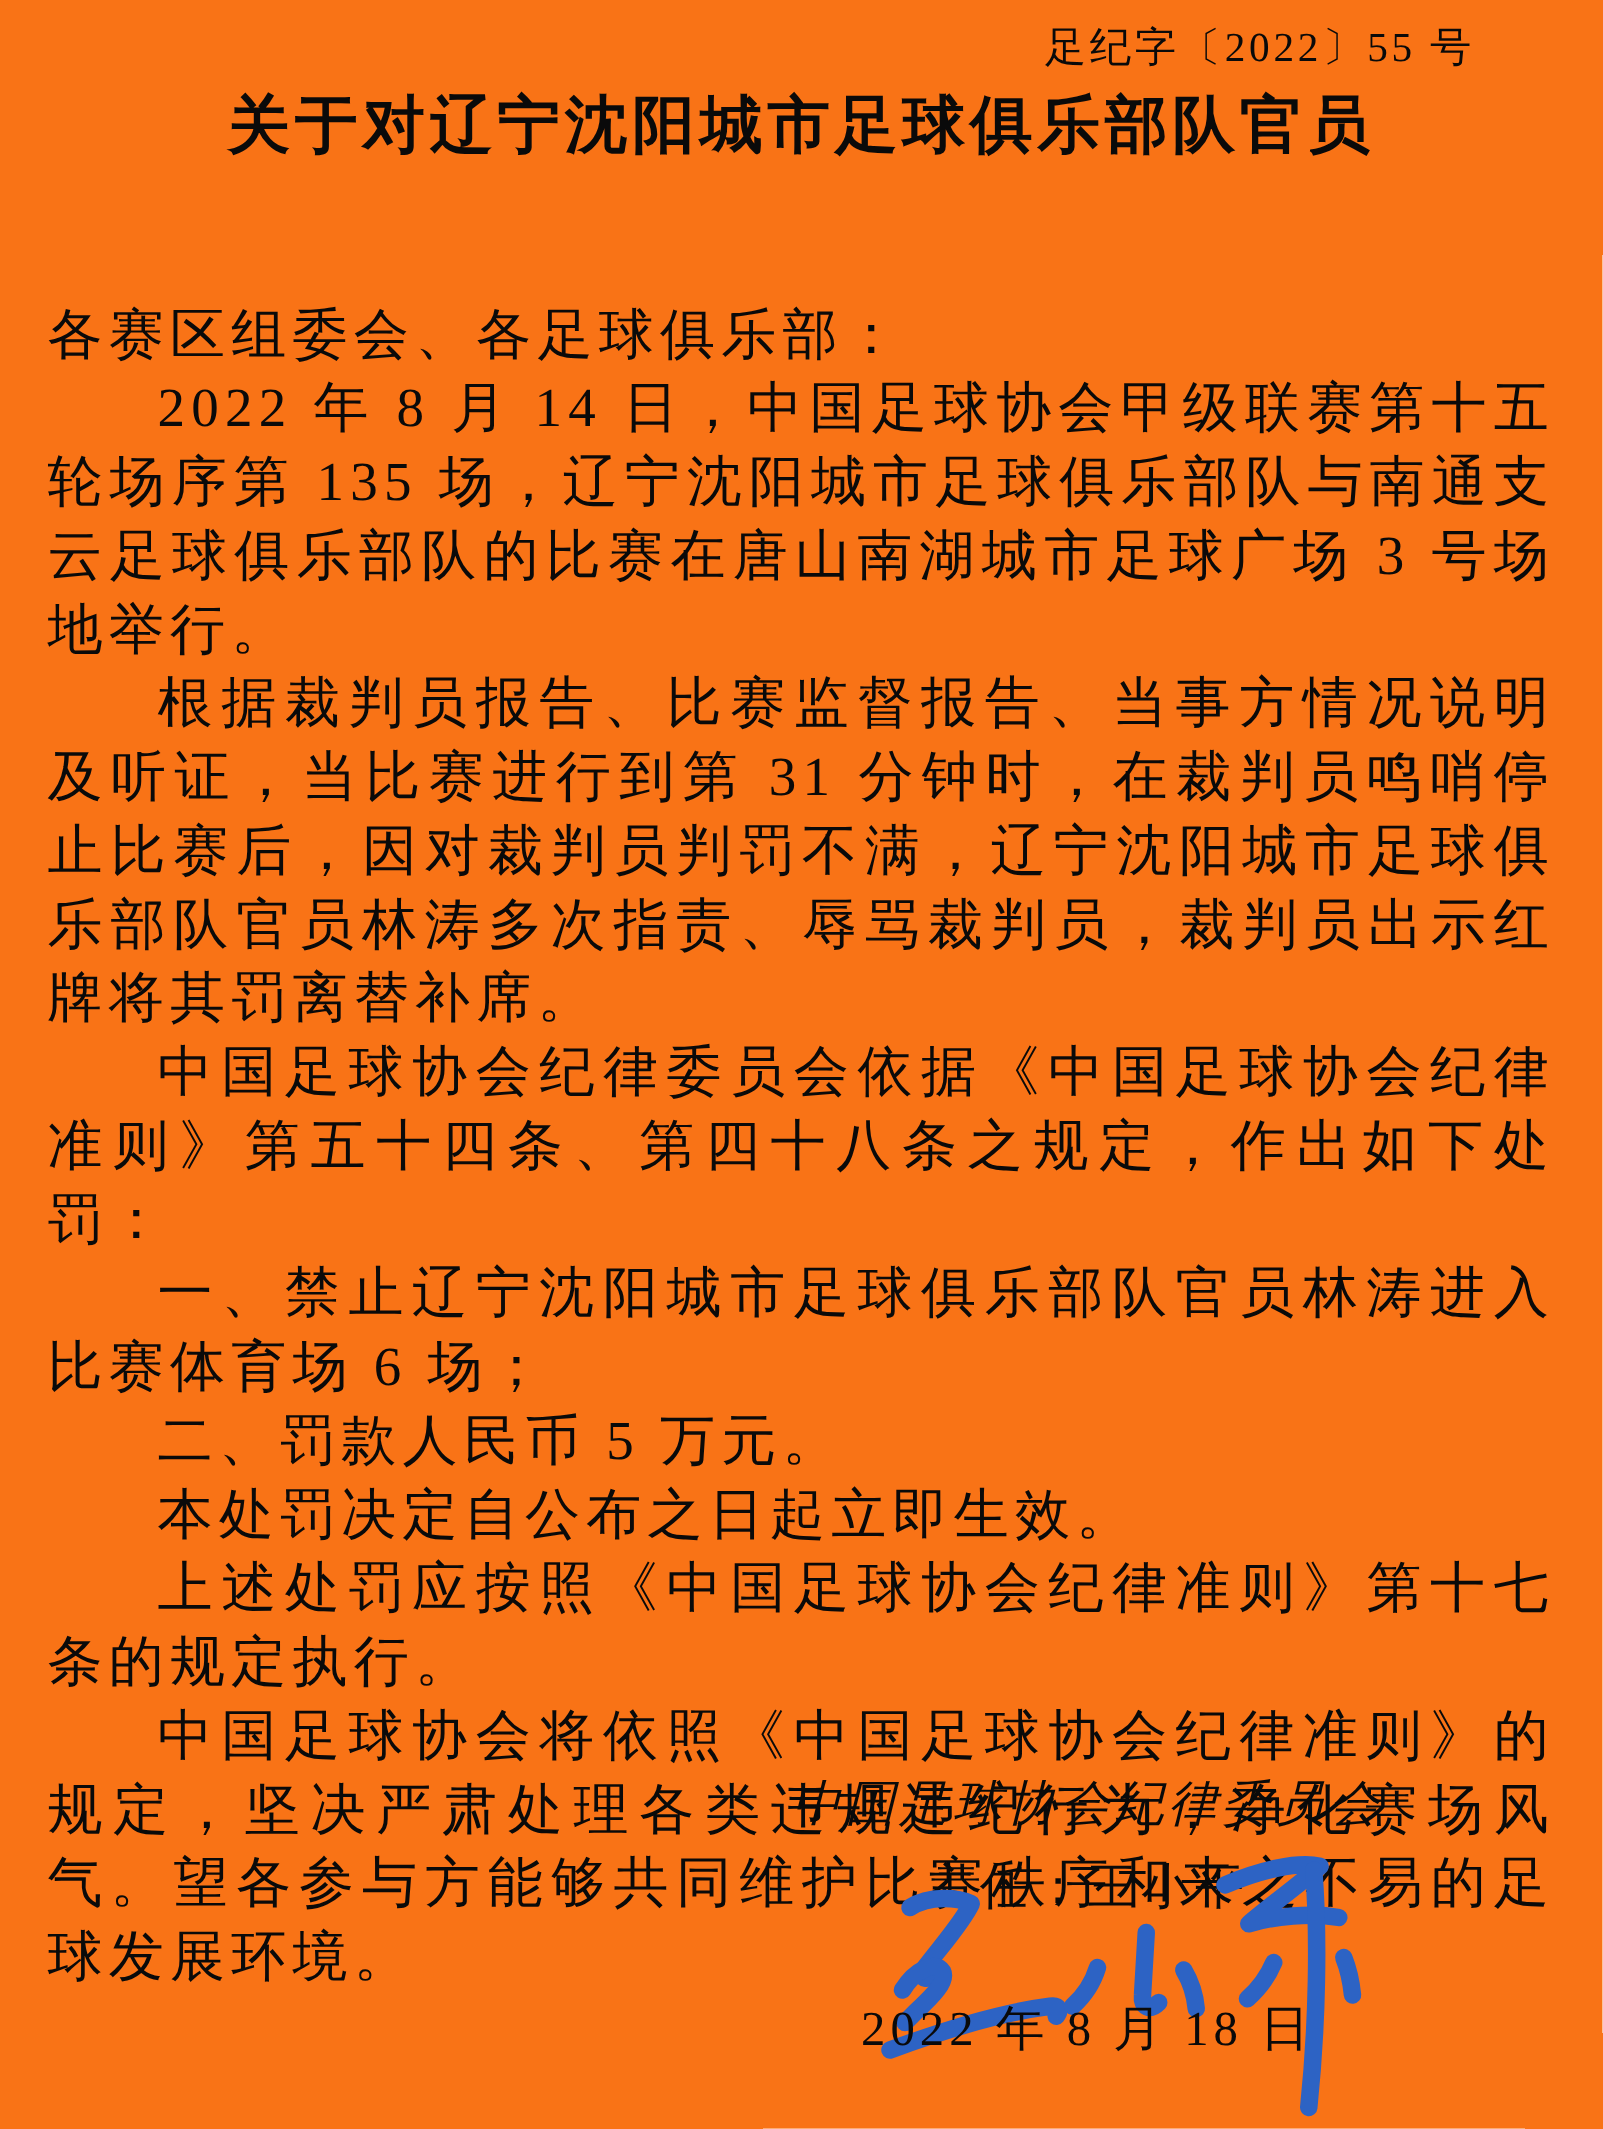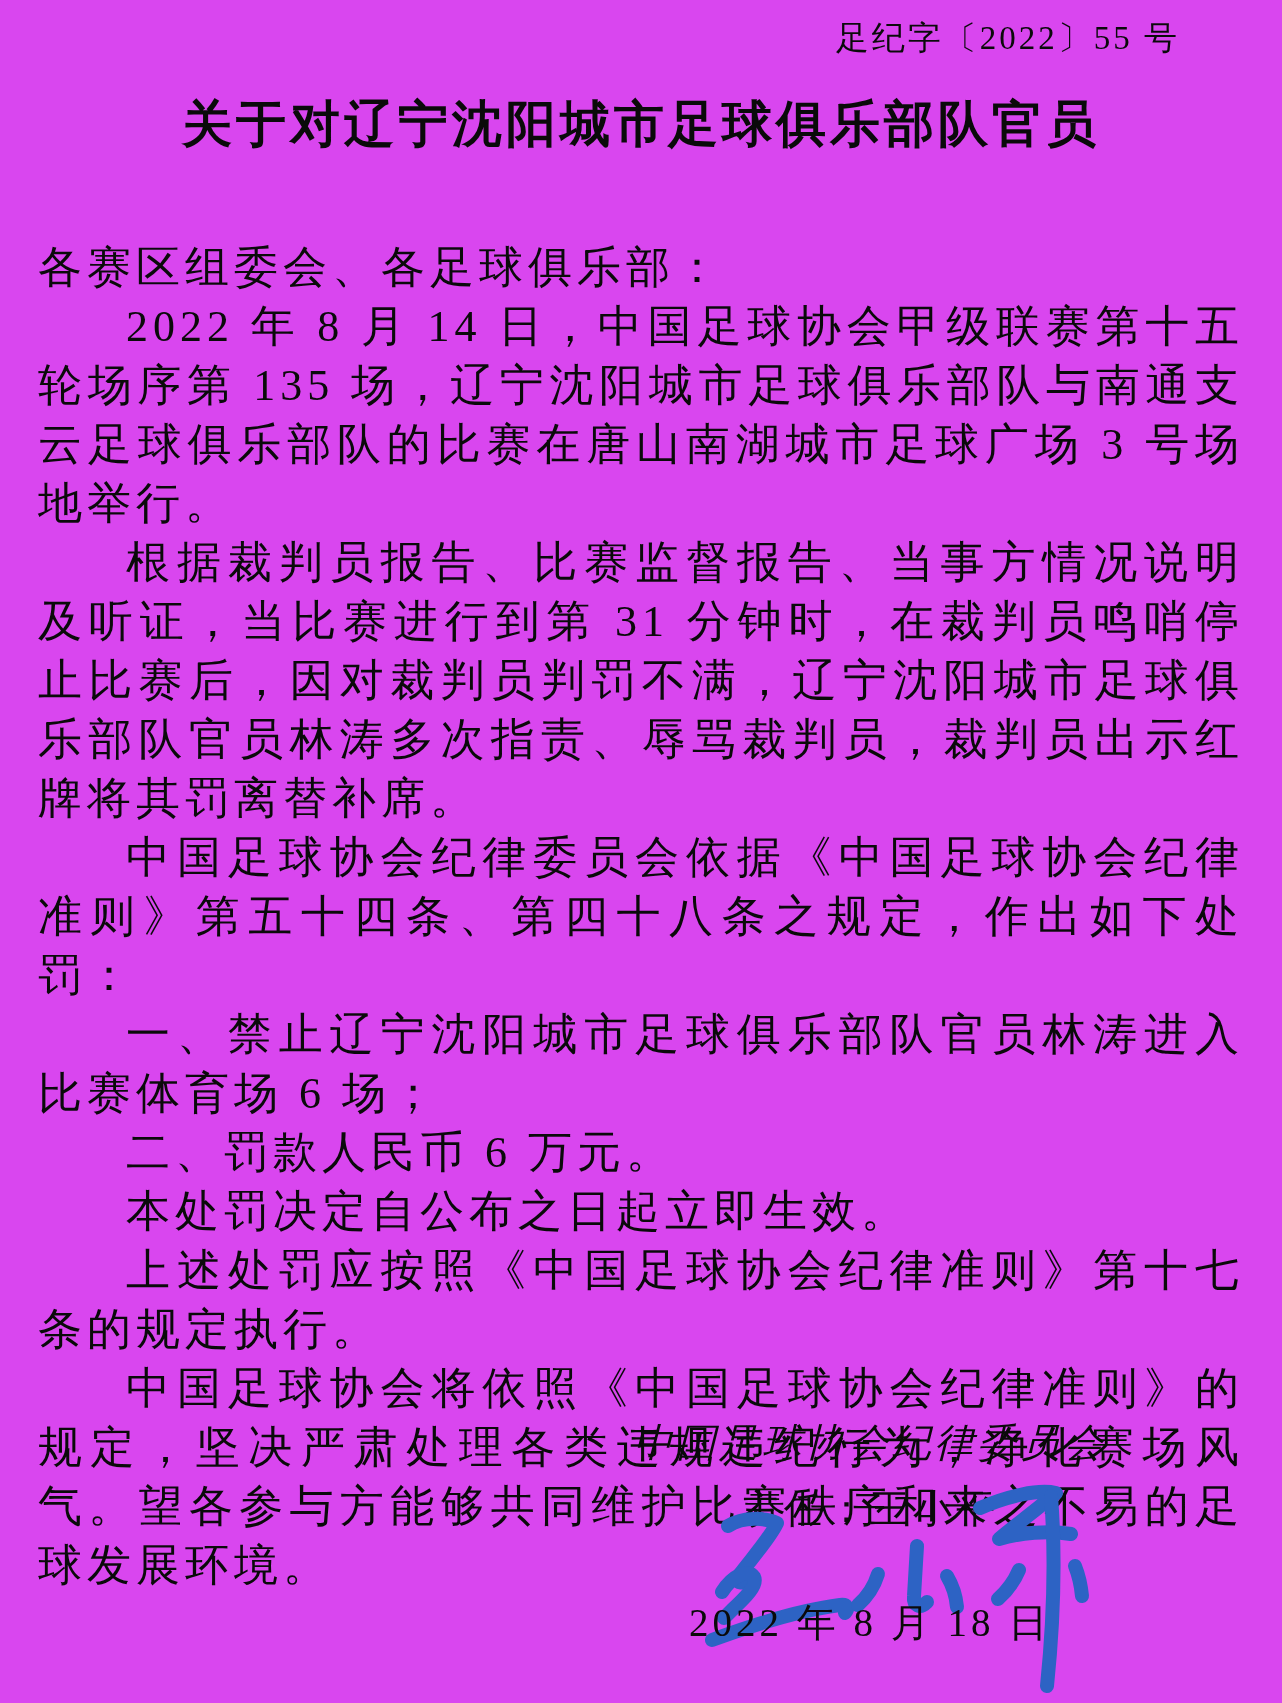--- a/index.html
+++ b/index.html
@@ -1,35 +1,35 @@
 <!DOCTYPE html>
 <html><head>
 <meta charset="utf-8">
 <style>
   html,body{margin:0;padding:0;background:#ffffff;}
   .page{
     position:relative;
     width:1282px;
     height:1703px;
-    background:#d946ef;
+    background:#f97316;
     color:#0a0a0a;
     font-family:"Liberation Serif","DejaVu Serif",serif;
     overflow:hidden;
   }
   .doc-number{
     position:absolute;
     top:16px;
     right:102px;
     font-size:33px;
     letter-spacing:3px;
     white-space:nowrap;
   }
   .title{
     position:absolute;
-    top:88px;
+    top:64px;
     left:0;
     right:0;
     text-align:center;
     font-weight:bold;
     font-size:50px;
     line-height:72px;
     letter-spacing:4px;
   }
   .body-text{
     position:absolute;
@@ -86,21 +86,21 @@
     <div>关于对辽宁沈阳城市足球俱乐部队官员</div>
   </div>
 
   <div class="body-text">
     <p class="salutation">各赛区组委会、各足球俱乐部：</p>
     <div>
         <p>2022 年 8 月 14 日，中国足球协会甲级联赛第十五轮场序第 135 场，辽宁沈阳城市足球俱乐部队与南通支云足球俱乐部队的比赛在唐山南湖城市足球广场 3 号场地举行。</p>
         <p>根据裁判员报告、比赛监督报告、当事方情况说明及听证，当比赛进行到第 31 分钟时，在裁判员鸣哨停止比赛后，因对裁判员判罚不满，辽宁沈阳城市足球俱乐部队官员林涛多次指责、辱骂裁判员，裁判员出示红牌将其罚离替补席。</p>
         <p>中国足球协会纪律委员会依据《中国足球协会纪律准则》第五十四条、第四十八条之规定，作出如下处罚：</p>
         <p>一、禁止辽宁沈阳城市足球俱乐部队官员林涛进入比赛体育场 6 场；</p>
-        <p>二、罚款人民币 6 万元。</p>
+        <p>二、罚款人民币 5 万元。</p>
         <p>本处罚决定自公布之日起立即生效。</p>
         <p>上述处罚应按照《中国足球协会纪律准则》第十七条的规定执行。</p>
         <p>中国足球协会将依照《中国足球协会纪律准则》的规定，坚决严肃处理各类违规违纪行为，净化赛场风气。望各参与方能够共同维护比赛秩序和来之不易的足球发展环境。</p>
       </div>
   </div>
 
   <div class="sig-block sig-org">中国足球协会纪律委员会</div>
 
   <div class="sig-block sig-signer">主任：王小平</div>
 

